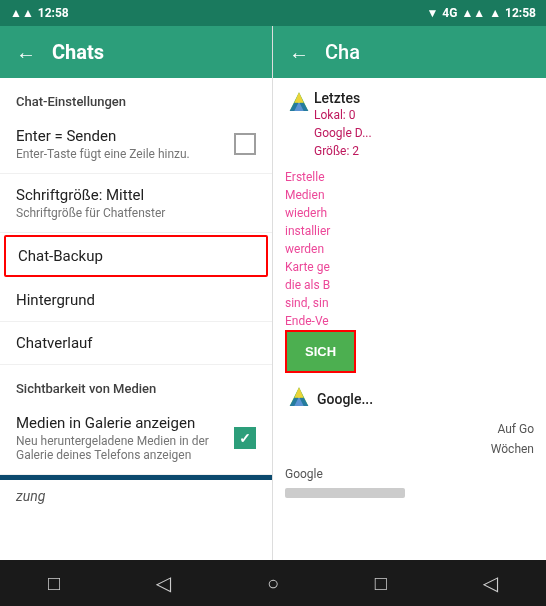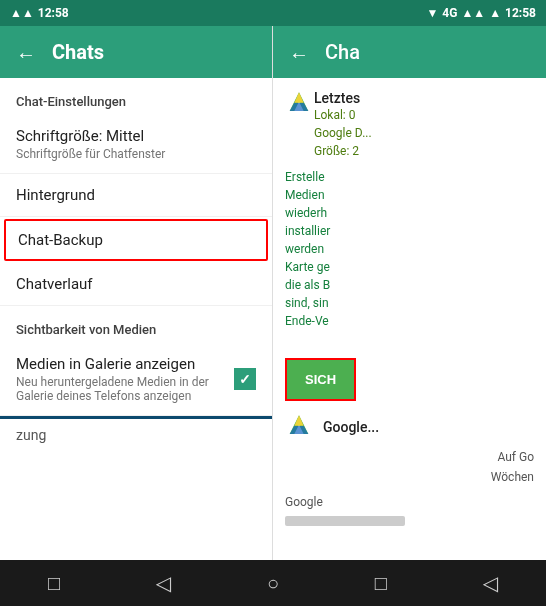--- a/index.html
+++ b/index.html
@@ -163,29 +163,29 @@
     }
 
     .backup-title {
       font-size: 14px;
       font-weight: 500;
       color: #212121;
     }
 
     .backup-meta {
       font-size: 12px;
-      color: #4d7c0f;
+      color: #be185d;
       line-height: 1.5;
     }
 
     .backup-description {
       font-size: 12px;
-      color: #15803d;
+      color: #ec4899;
       line-height: 1.5;
-      margin-bottom: 28px;
+      margin-bottom: 0;
     }
 
     .sichern-btn {
       display: inline-block;
       background: #4caf50;
       color: white;
       font-size: 13px;
       font-weight: bold;
       padding: 12px 18px;
       border: none;
@@ -193,21 +193,21 @@
       border: 2px solid red;
     }
 
     .google-section {
       margin-top: 12px;
     }
 
     .google-header {
       display: flex;
       align-items: center;
-      gap: 10px;
+      gap: 4px;
       margin-bottom: 6px;
     }
 
     .google-drive-icon {
       width: 28px;
       height: 28px;
       flex-shrink: 0;
     }
 
     .google-title {
@@ -261,21 +261,22 @@
       color: white;
       font-size: 14px;
       font-weight: bold;
     }
 
     
     .left-panel-bottom {
       font-size: 14px;
       color: #555;
       padding: 8px 16px;
-      border-top: 3px solid #0c4a6e;
+      border-top: 5px solid #0c4a6e;
+      font-style: italic;
     }
   </style>
 </head>
 <body>
 
 <div class="status-bar">
   <div class="status-left">
     <span>▲▲</span>
     <span>12:58</span>
   </div>
@@ -294,37 +295,44 @@
 
     <div class="app-bar-left">
       <span class="back-arrow">←</span>
       <span class="title">Chats</span>
     </div>
 
     <div class="settings-content">
 
       <div class="section-header">Chat-Einstellungen</div>
 
+      <div class="setting-item">
+        <div class="setting-text">
+          <div class="main-text">Enter = Senden</div>
+          <div class="sub-text">Enter-Taste fügt eine Zeile hinzu.</div>
+        </div>
+        <div class="checkbox-outer"></div>
+      </div>
 
       <div class="setting-item">
         <div class="setting-text">
           <div class="main-text">Schriftgröße: Mittel</div>
           <div class="sub-text">Schriftgröße für Chatfenster</div>
         </div>
       </div>
 
+      <div class="setting-item highlighted">
+        <div class="setting-text">
+          <div class="main-text">Chat-Backup</div>
+        </div>
+      </div>
+
       <div class="setting-item">
         <div class="setting-text">
           <div class="main-text">Hintergrund</div>
-        </div>
-      </div>
-
-      <div class="setting-item highlighted">
-        <div class="setting-text">
-          <div class="main-text">Chat-Backup</div>
         </div>
       </div>
 
       <div class="setting-item">
         <div class="setting-text">
           <div class="main-text">Chatverlauf</div>
         </div>
       </div>
 
       <div class="section-header">Sichtbarkeit von Medien</div>

